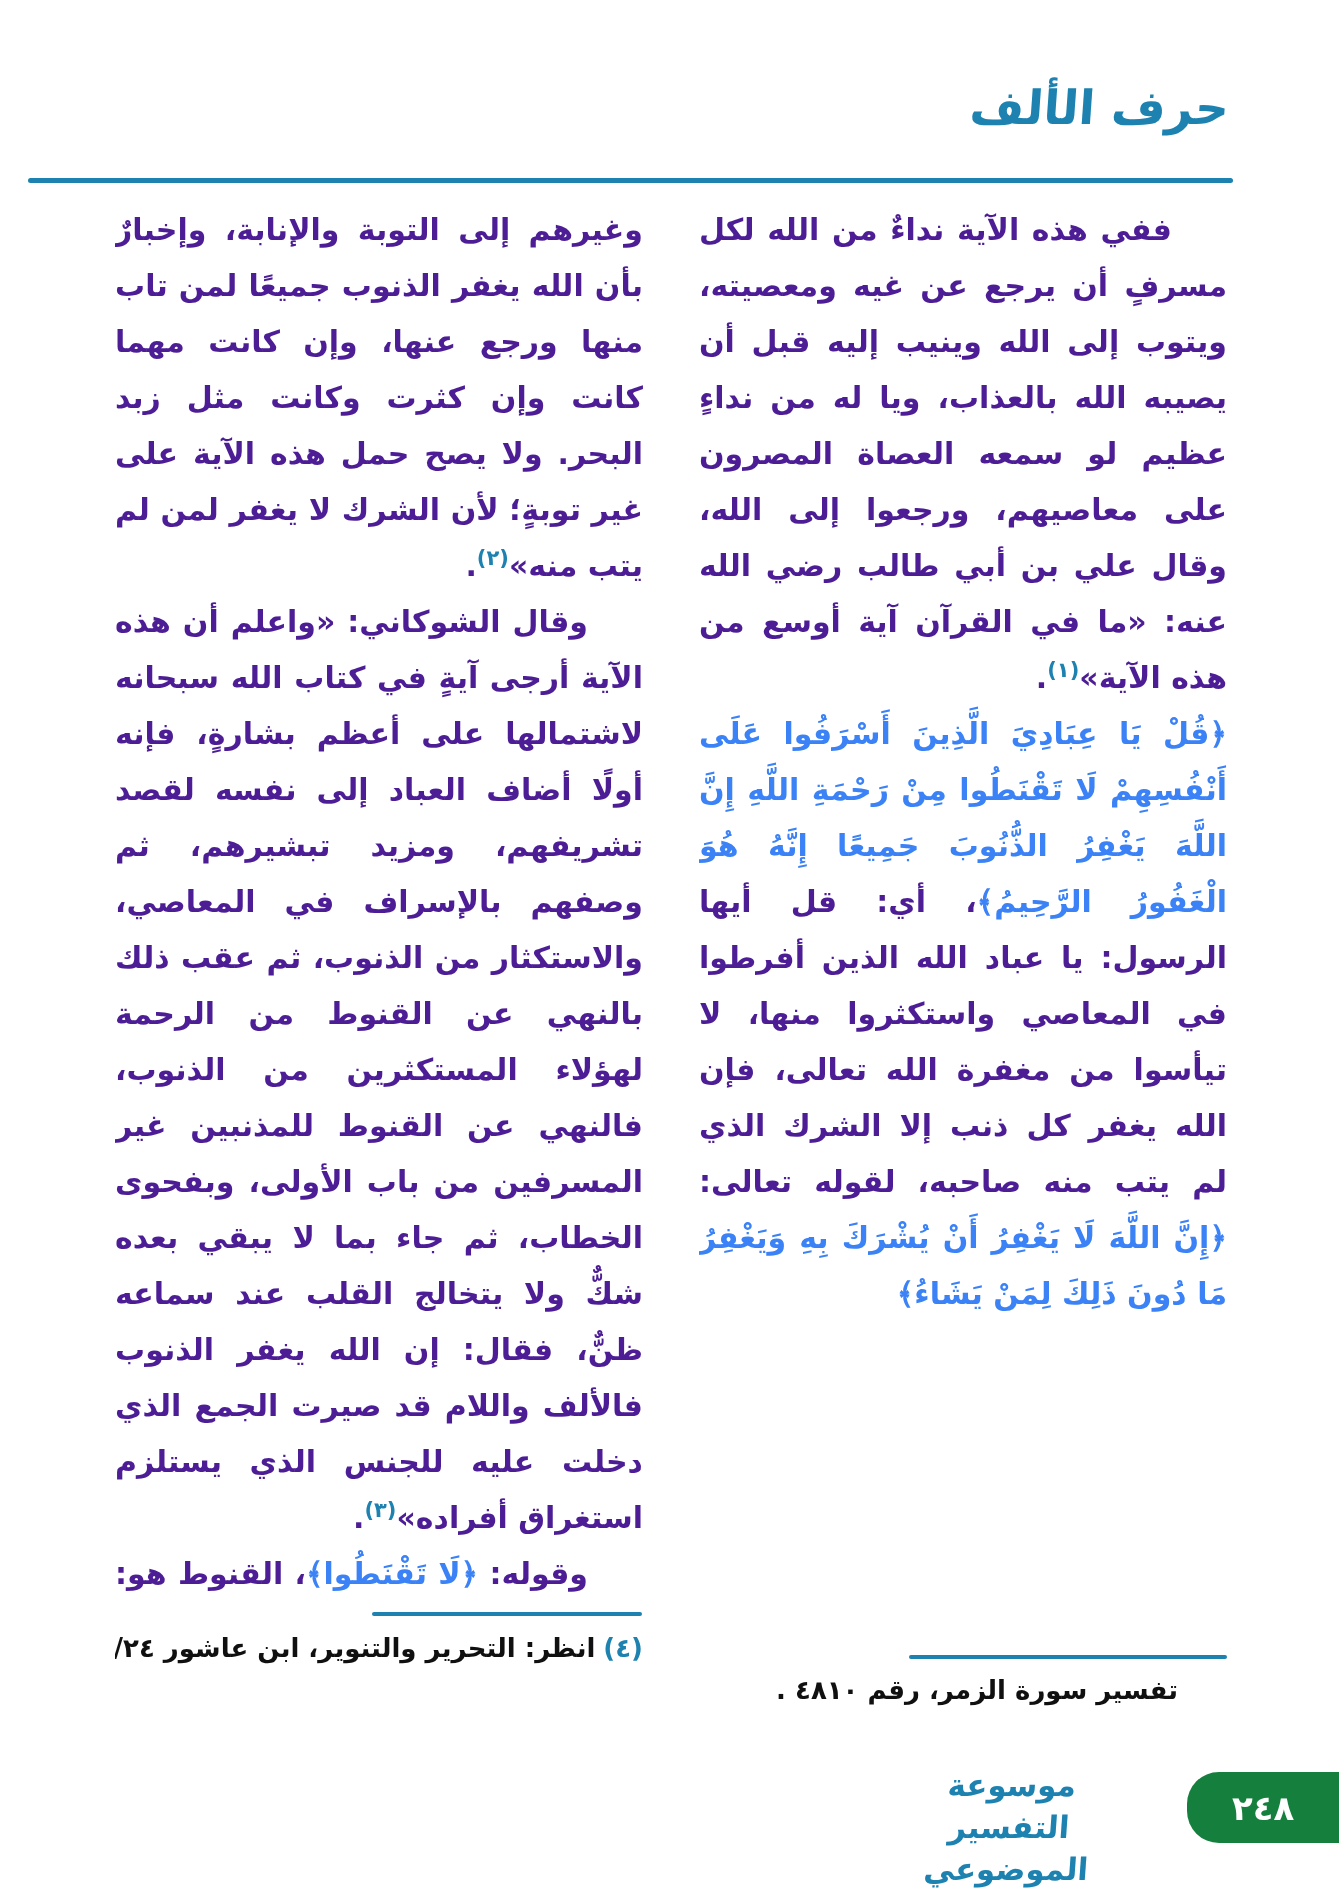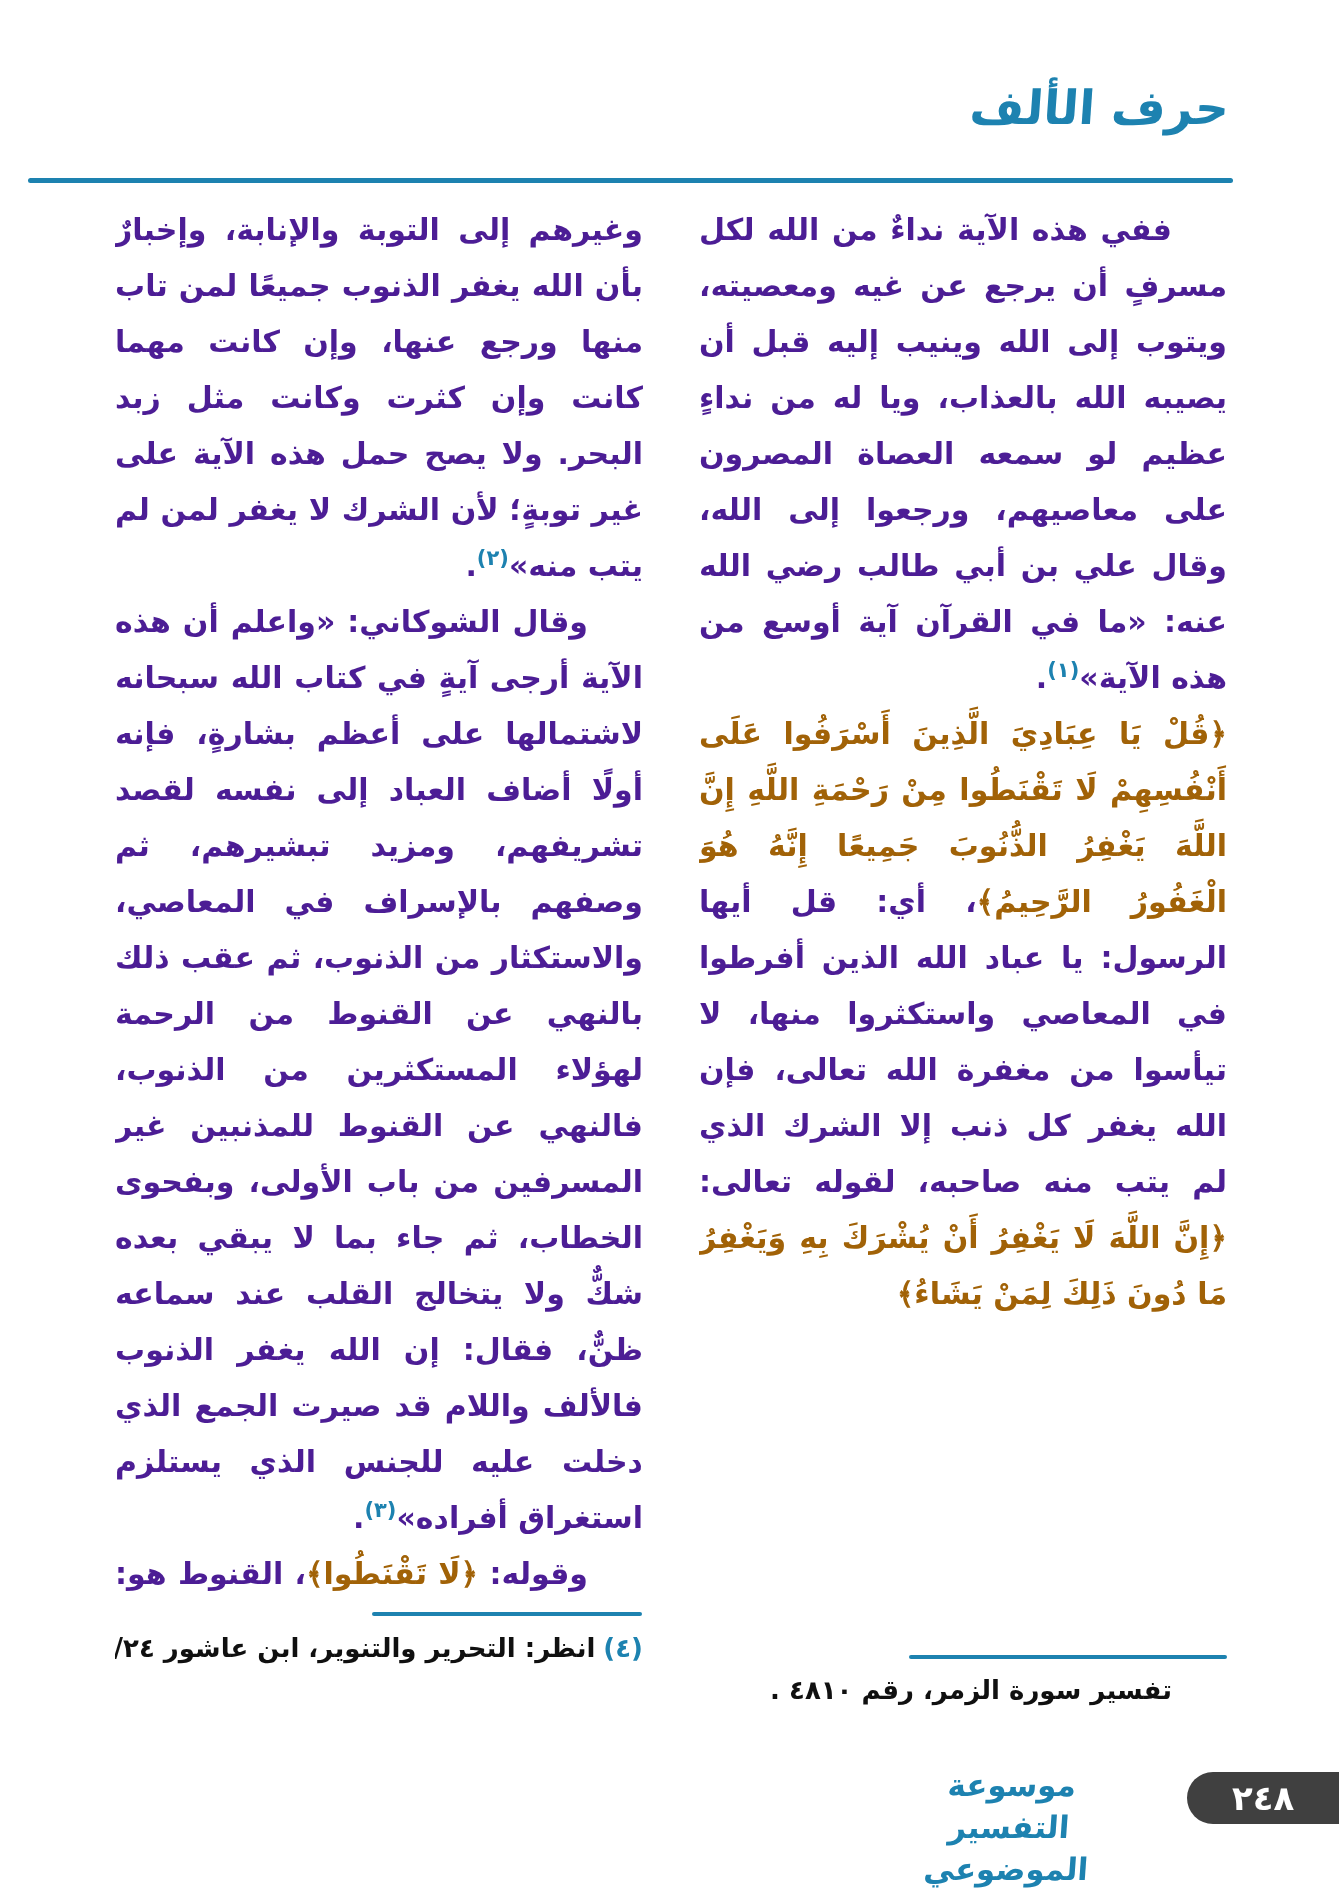--- a/index.html
+++ b/index.html
@@ -30,47 +30,47 @@
     direction: rtl; text-align: justify;
     font-size: 30px; font-weight: bold;
     line-height: 56px;
     overflow: hidden;
   }
   .col-right { right: 112px; height: 1446px; }
   .col-left  { left: 115px;  height: 1402px; }
   .col p { margin: 0; padding: 0; }
   .col p.indent { text-indent: 55px; }
   .run-text  { color: #4c1d95; }
-  .run-verse { color: #a16207; }
+  .run-verse { color: #3b82f6; }
   .run-marker {
     color: #1d82b0; font-size: 21px;
     vertical-align: super; line-height: 0; letter-spacing: 1px;
   }
   .fnrule { position: absolute; height: 4px; background: #1d82b0; border-radius: 2px; }
   .fnrule-left  { left: 372px;  width: 270px; top: 1612px; }
   .fnrule-right { right: 112px; width: 318px; top: 1655px; }
   .fns {
     position: absolute; direction: rtl;
     font-size: 26px; font-weight: bold; line-height: 49px;
     text-align: right; color: #101010;
   }
   .fns-left  { left: 115px;  width: 528px; top: 1624px; }
-  .fns-right { right: 112px; width: 528px; top: 1666px; }
+  .fns-right { right: 106px; width: 528px; top: 1666px; }
   .fn-line { white-space: nowrap; overflow: hidden; }
   .fn-line.cont { padding-right: 55px; }
   .fn-marker { color: #1d82b0; margin-left: 8px; }
   .footer-logo {
     position: absolute; top: 1764px; right: 210px; width: 240px;
     direction: rtl; text-align: center; color: #1d82b0;
   }
   .footer-logo .l1 { font-size: 31px; font-weight: bold; line-height: 42px; transform: skewX(-4deg); }
   .page-badge {
     position: absolute; right: 0; top: 1772px;
-    width: 152px; height: 52px;
-    background: #404040;
+    width: 152px; height: 71px;
+    background: #15803d;
     border-radius: 32px 0 0 32px;
     color: #ffffff; font-size: 34px; font-weight: bold;
     display: flex; align-items: center; justify-content: center;
     direction: rtl;
   }
 </style>
 </head>
 <body>
 
 <div class="page">

